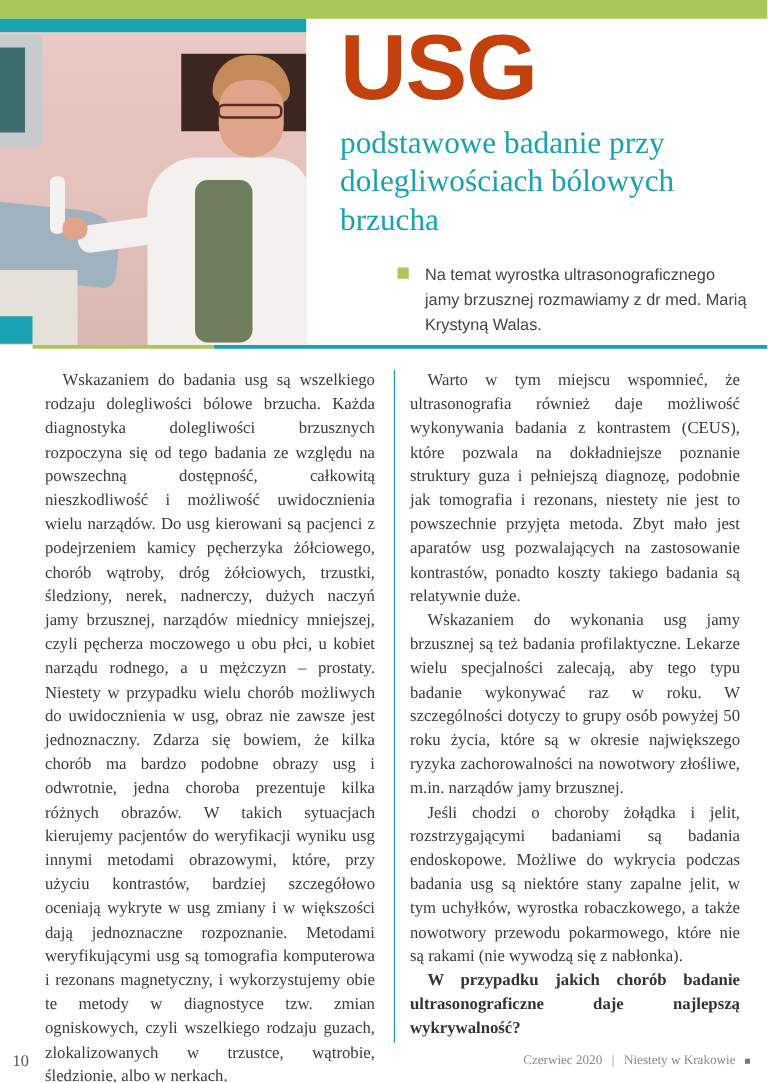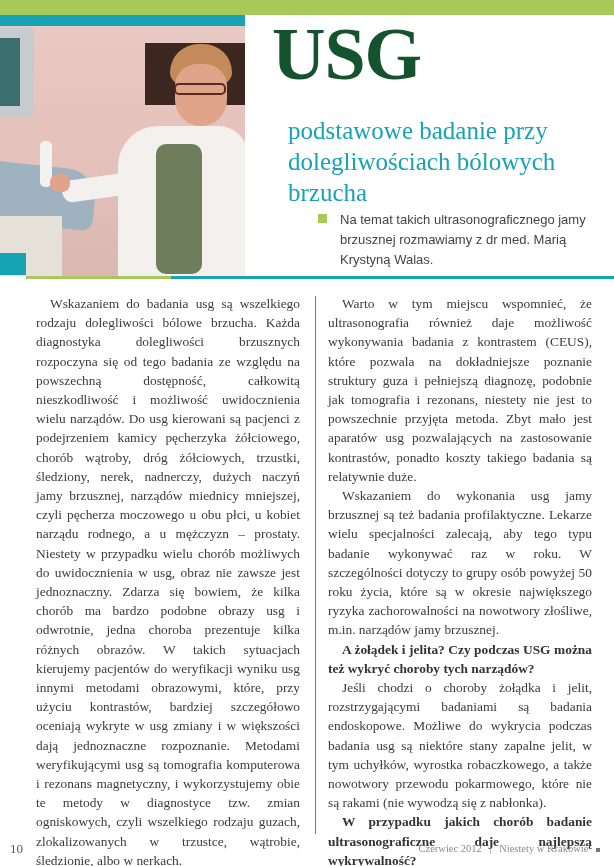--- a/index.html
+++ b/index.html
@@ -27,23 +27,23 @@
   .photo .shirt { position: absolute; left: 156px; top: 118px; width: 46px; height: 130px; background: #6e7d5c; border-radius: 10px; }
   .photo .arm { position: absolute; left: 62px; top: 150px; width: 80px; height: 22px; background: #f3f0ee; border-radius: 10px; transform: rotate(-8deg); }
   .photo .hand { position: absolute; left: 50px; top: 148px; width: 20px; height: 18px; background: #e0a48a; border-radius: 8px; }
   .photo .probe { position: absolute; left: 40px; top: 115px; width: 12px; height: 46px; background: #f2f2f0; border-radius: 5px; }
   .teal-corner { position: absolute; left: 0; top: 253px; width: 26px; height: 22px; background: #17a3b3; }
   .bar-green-bottom { position: absolute; left: 26px; top: 276px; width: 145px; height: 3px; background: #a8c95a; }
   .bar-teal-bottom { position: absolute; left: 171px; top: 276px; width: 443px; height: 3px; background: #17a3b3; }
 
   
   .title { position: absolute; left: 272px; top: 14px; margin: 0;
-    font-family: Liberation Serif, serif; font-weight: bold;
-    font-size: 74px; line-height: 80px; color: #14532d; letter-spacing: -1px; }
-  .subtitle { position: absolute; left: 272px; top: 99px; width: 320px; margin: 16px;
+    font-family: Liberation Sans, sans-serif; font-weight: bold;
+    font-size: 74px; line-height: 80px; color: #c2410c; letter-spacing: -1px; }
+  .subtitle { position: absolute; left: 272px; top: 99px; width: 320px; margin: 0;
     font-family: "Liberation Serif", "DejaVu Serif", serif; font-weight: normal;
     font-size: 25px; line-height: 31px; color: #17a3b3; }
   .lead { position: absolute; left: 318px; top: 210px; width: 280px; }
   .lead .square { position: absolute; left: 0; top: 4px; width: 9px; height: 9px; background: #a8c95a; }
   .lead p { margin: 0 0 0 22px; font-family: "Liberation Sans", "DejaVu Sans", sans-serif;
     font-size: 13px; line-height: 20px; color: #444; }
 
   
   .col { position: absolute; top: 294px; font-family: "Liberation Serif", "DejaVu Serif", serif;
     font-size: 13.4px; line-height: 19.2px; text-align: justify; color: #3b3b3b; }
@@ -82,37 +82,36 @@
 </div>
 <div class="teal-corner"></div>
 <div class="bar-green-bottom"></div>
 <div class="bar-teal-bottom"></div>
 
 <h1 class="title">USG</h1>
 <h2 class="subtitle">podstawowe badanie przy dolegliwościach bólowych brzucha</h2>
 
 <div class="lead">
   <span class="square"></span>
-  <p>Na temat takich ultrasonograficznego jamy brzusznej rozmawiamy z dr med. Marią Krystyną Walas.</p>
+  <p>Na temat wyrostka ultrasonograficznego jamy brzusznej rozmawiamy z dr med. Marią Krystyną Walas.</p>
 </div>
 
 <div class="col col-left">
   <p>Wskazaniem do badania usg są wszelkiego rodzaju dolegliwości bólowe brzucha. Każda diagnostyka dolegliwości brzusznych rozpoczyna się od tego badania ze względu na powszechną dostępność, całkowitą nieszkodliwość i możliwość uwidocznienia wielu narządów. Do usg kierowani są pacjenci z podejrzeniem kamicy pęcherzyka żółciowego, chorób wątroby, dróg żółciowych, trzustki, śledziony, nerek, nadnerczy, dużych naczyń jamy brzusznej, narządów miednicy mniejszej, czyli pęcherza moczowego u obu płci, u kobiet narządu rodnego, a u mężczyzn – prostaty. Niestety w przypadku wielu chorób możliwych do uwidocznienia w usg, obraz nie zawsze jest jednoznaczny. Zdarza się bowiem, że kilka chorób ma bardzo podobne obrazy usg i odwrotnie, jedna choroba prezentuje kilka różnych obrazów. W takich sytuacjach kierujemy pacjentów do weryfikacji wyniku usg innymi metodami obrazowymi, które, przy użyciu kontrastów, bardziej szczegółowo oceniają wykryte w usg zmiany i w większości dają jednoznaczne rozpoznanie. Metodami weryfikującymi usg są tomografia komputerowa i rezonans magnetyczny, i wykorzystujemy obie te metody w diagnostyce tzw. zmian ogniskowych, czyli wszelkiego rodzaju guzach, zlokalizowanych w trzustce, wątrobie, śledzionie, albo w nerkach.</p>
 </div>
 
 <div class="divider"></div>
 
 <div class="col col-right">
   <p>Warto w tym miejscu wspomnieć, że ultrasonografia również daje możliwość wykonywania badania z kontrastem (CEUS), które pozwala na dokładniejsze poznanie struktury guza i pełniejszą diagnozę, podobnie jak tomografia i rezonans, niestety nie jest to powszechnie przyjęta metoda. Zbyt mało jest aparatów usg pozwalających na zastosowanie kontrastów, ponadto koszty takiego badania są relatywnie duże.</p>
   <p>Wskazaniem do wykonania usg jamy brzusznej są też badania profilaktyczne. Lekarze wielu specjalności zalecają, aby tego typu badanie wykonywać raz w roku. W szczególności dotyczy to grupy osób powyżej 50 roku życia, które są w okresie największego ryzyka zachorowalności na nowotwory złośliwe, m.in. narządów jamy brzusznej.</p>
-  <p class="q">A żołądek i jelita? Czy podczas USG można też wykryć choroby tych narządów?</p>
   <p>Jeśli chodzi o choroby żołądka i jelit, rozstrzygającymi badaniami są badania endoskopowe. Możliwe do wykrycia podczas badania usg są niektóre stany zapalne jelit, w tym uchyłków, wyrostka robaczkowego, a także nowotwory przewodu pokarmowego, które nie są rakami (nie wywodzą się z nabłonka).</p>
   <p class="q">W przypadku jakich chorób badanie ultrasonograficzne daje najlepszą wykrywalność?</p>
 
 </div>
 
 <div class="page-num">10</div>
 <div class="footer">
-  <span>Czerwiec 2012</span>
+  <span>Czerwiec 2020</span>
   <span style="margin:0 5px;">|</span>
   <span>Niestety w Krakowie</span>
   <span class="bullet"></span>
 </div>
 
 </body></html>

